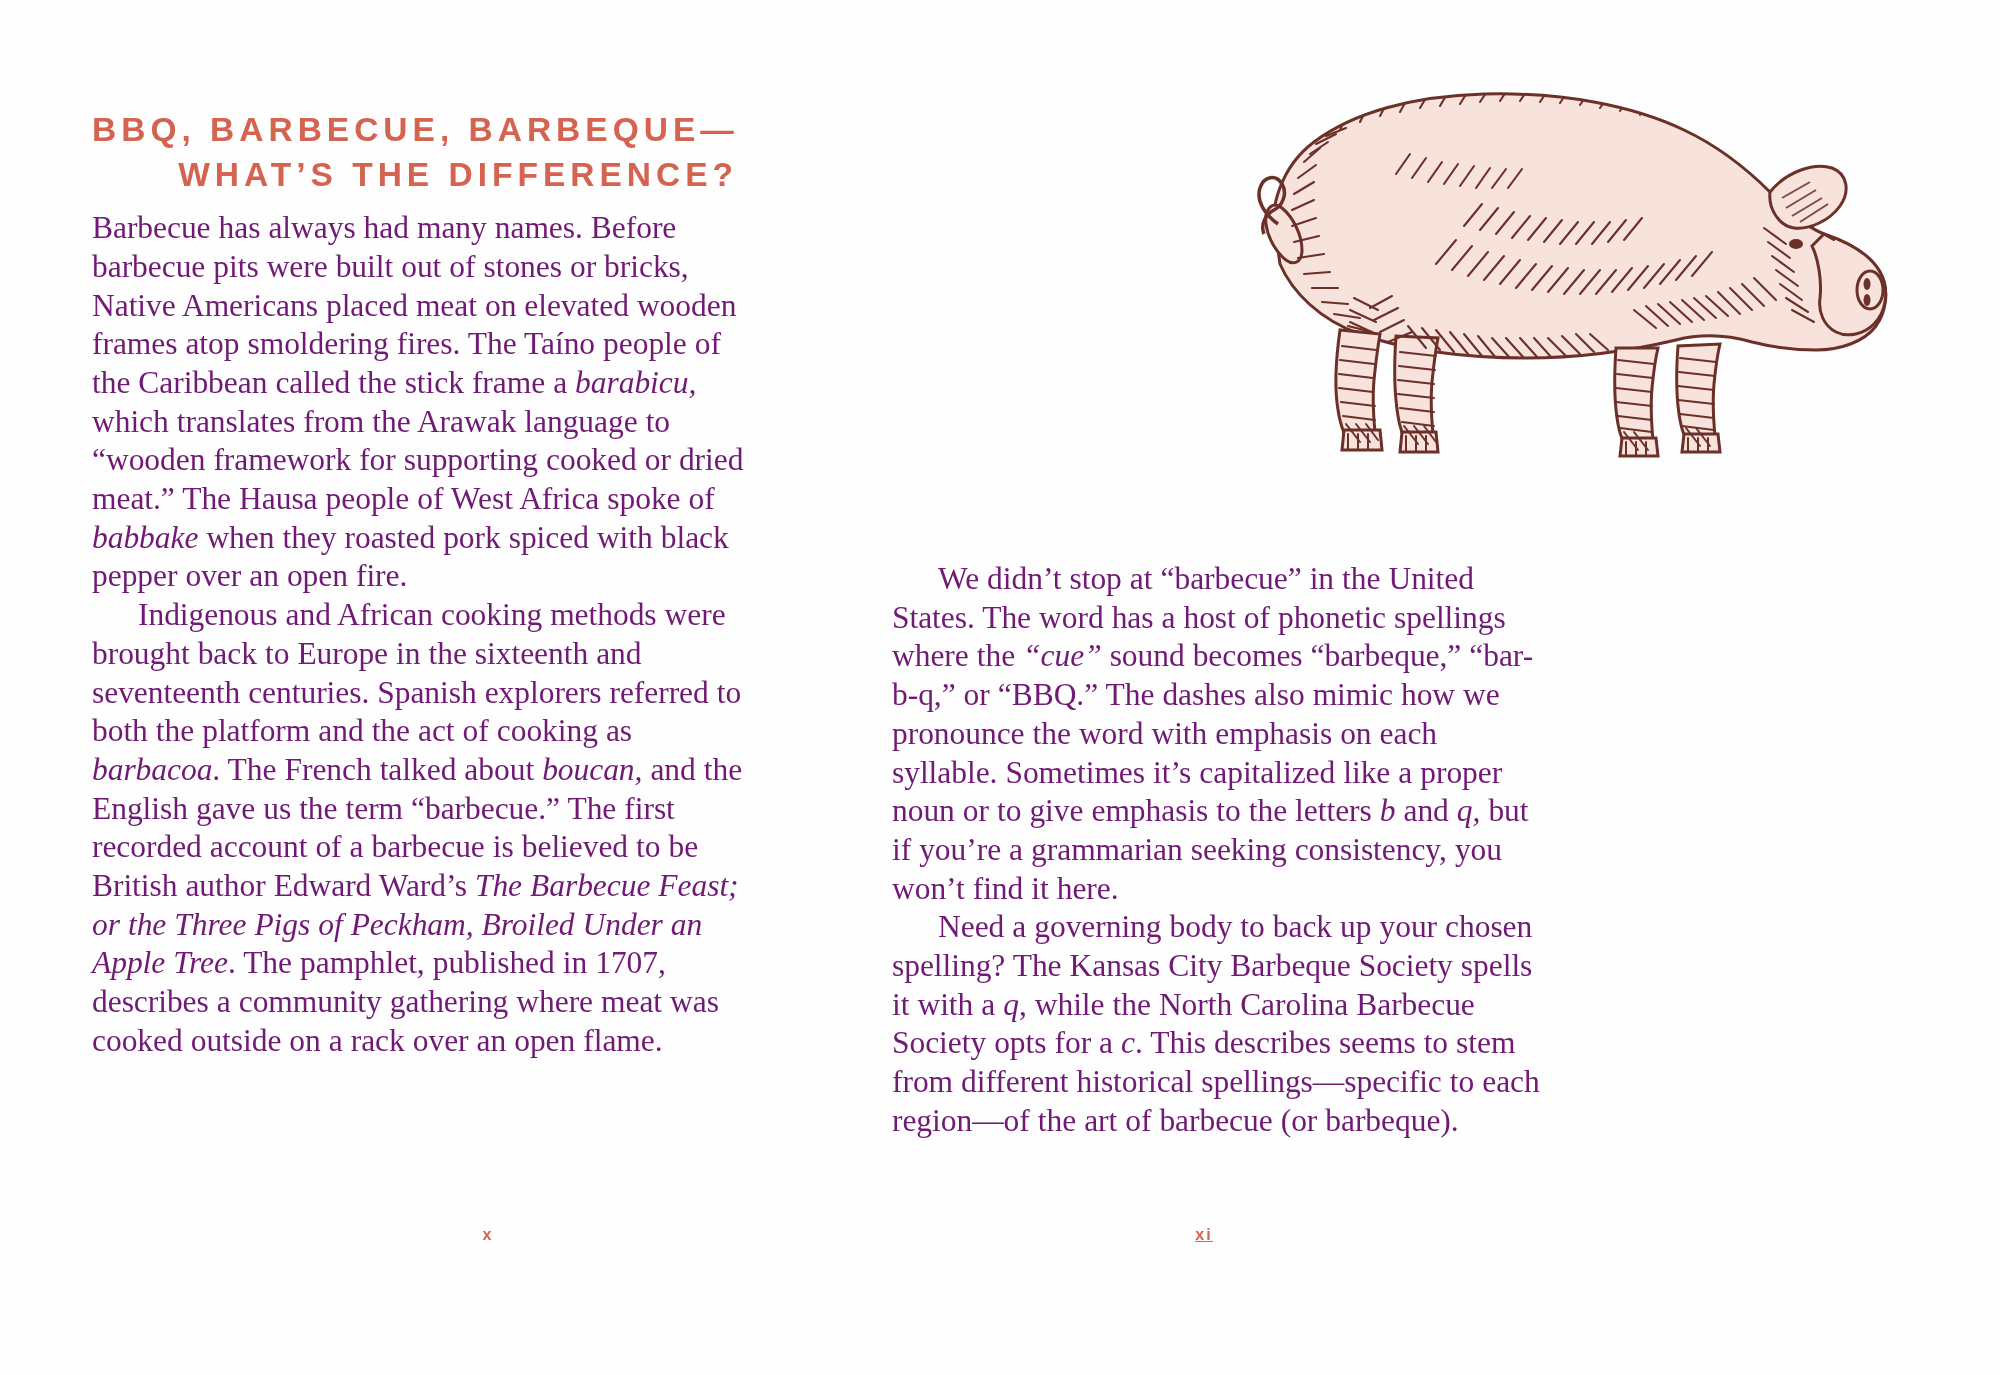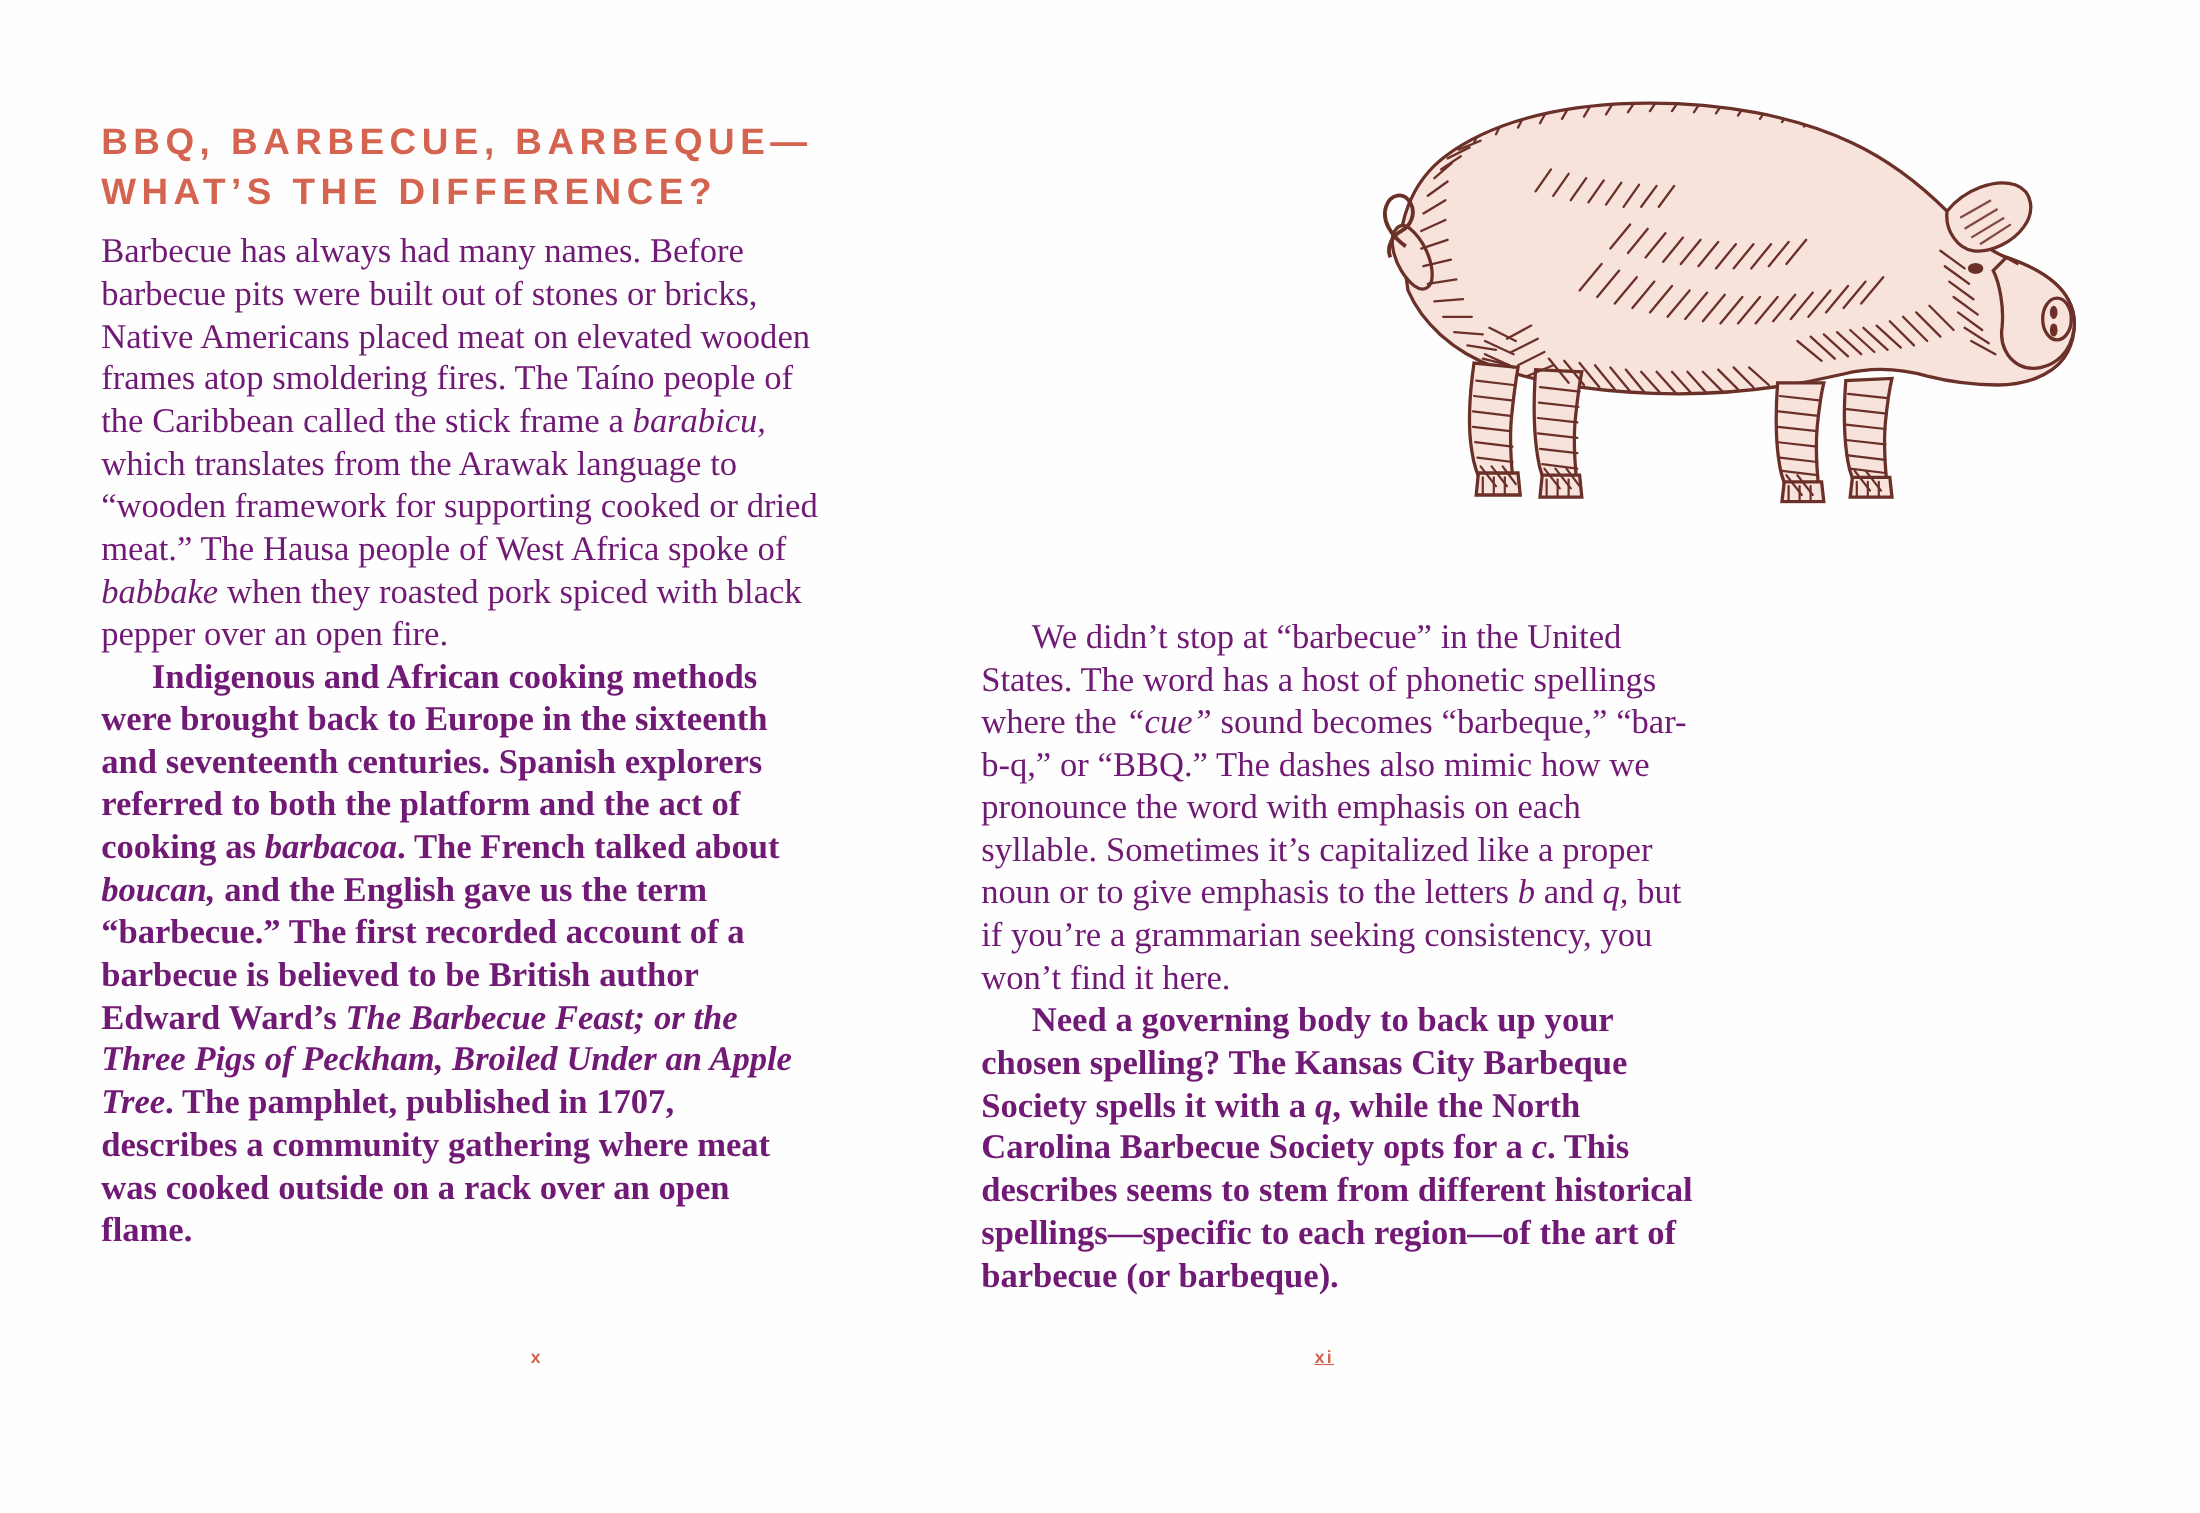--- a/index.html
+++ b/index.html
@@ -44,37 +44,36 @@
     font-weight: bold;
     font-size: 33.5px;
     line-height: 1.33;
     letter-spacing: 5.0px;
     text-transform: uppercase;
     margin: 0 0 12px 0;
     text-align: left;
   }
   .chapter-heading .ln2 {
     display: block;
-    text-align: left;
+    text-align: right;
     padding-right: 6px;
   }
 
   
   .body-par {
     font-size: 31.5px;
     line-height: 38.7px;
     color: #701a75;
     margin: 0;
     text-align: left;
     letter-spacing: -0.05px;
     word-spacing: 0.2px;
   }
   .body-par + .body-par {
     text-indent: 46px;
-    font-weight: bold;
   }
   .body-par em {
     font-style: italic;
   }
 
   
   .folio {
     position: absolute;
     bottom: 48px;
     color: #d4634f;

